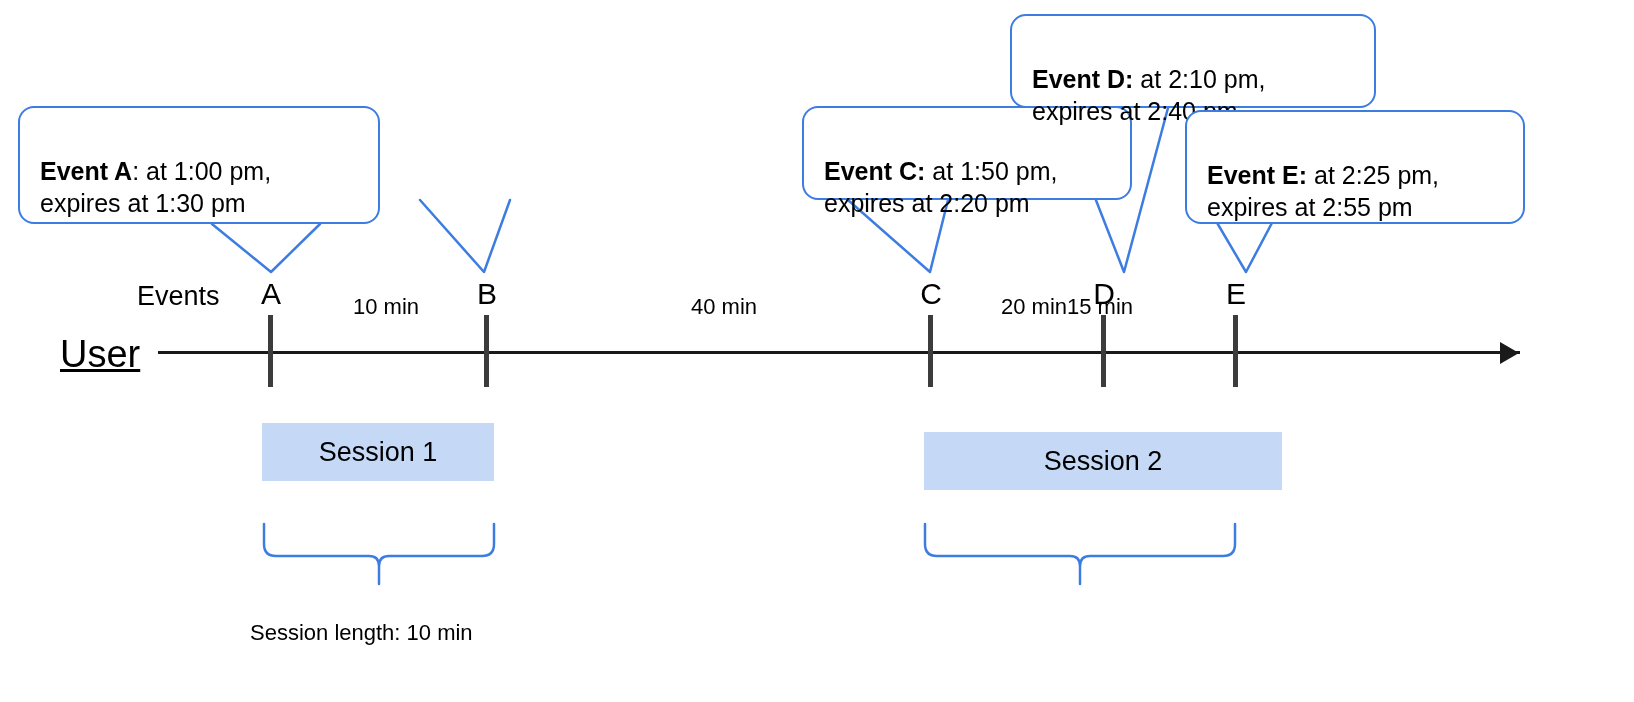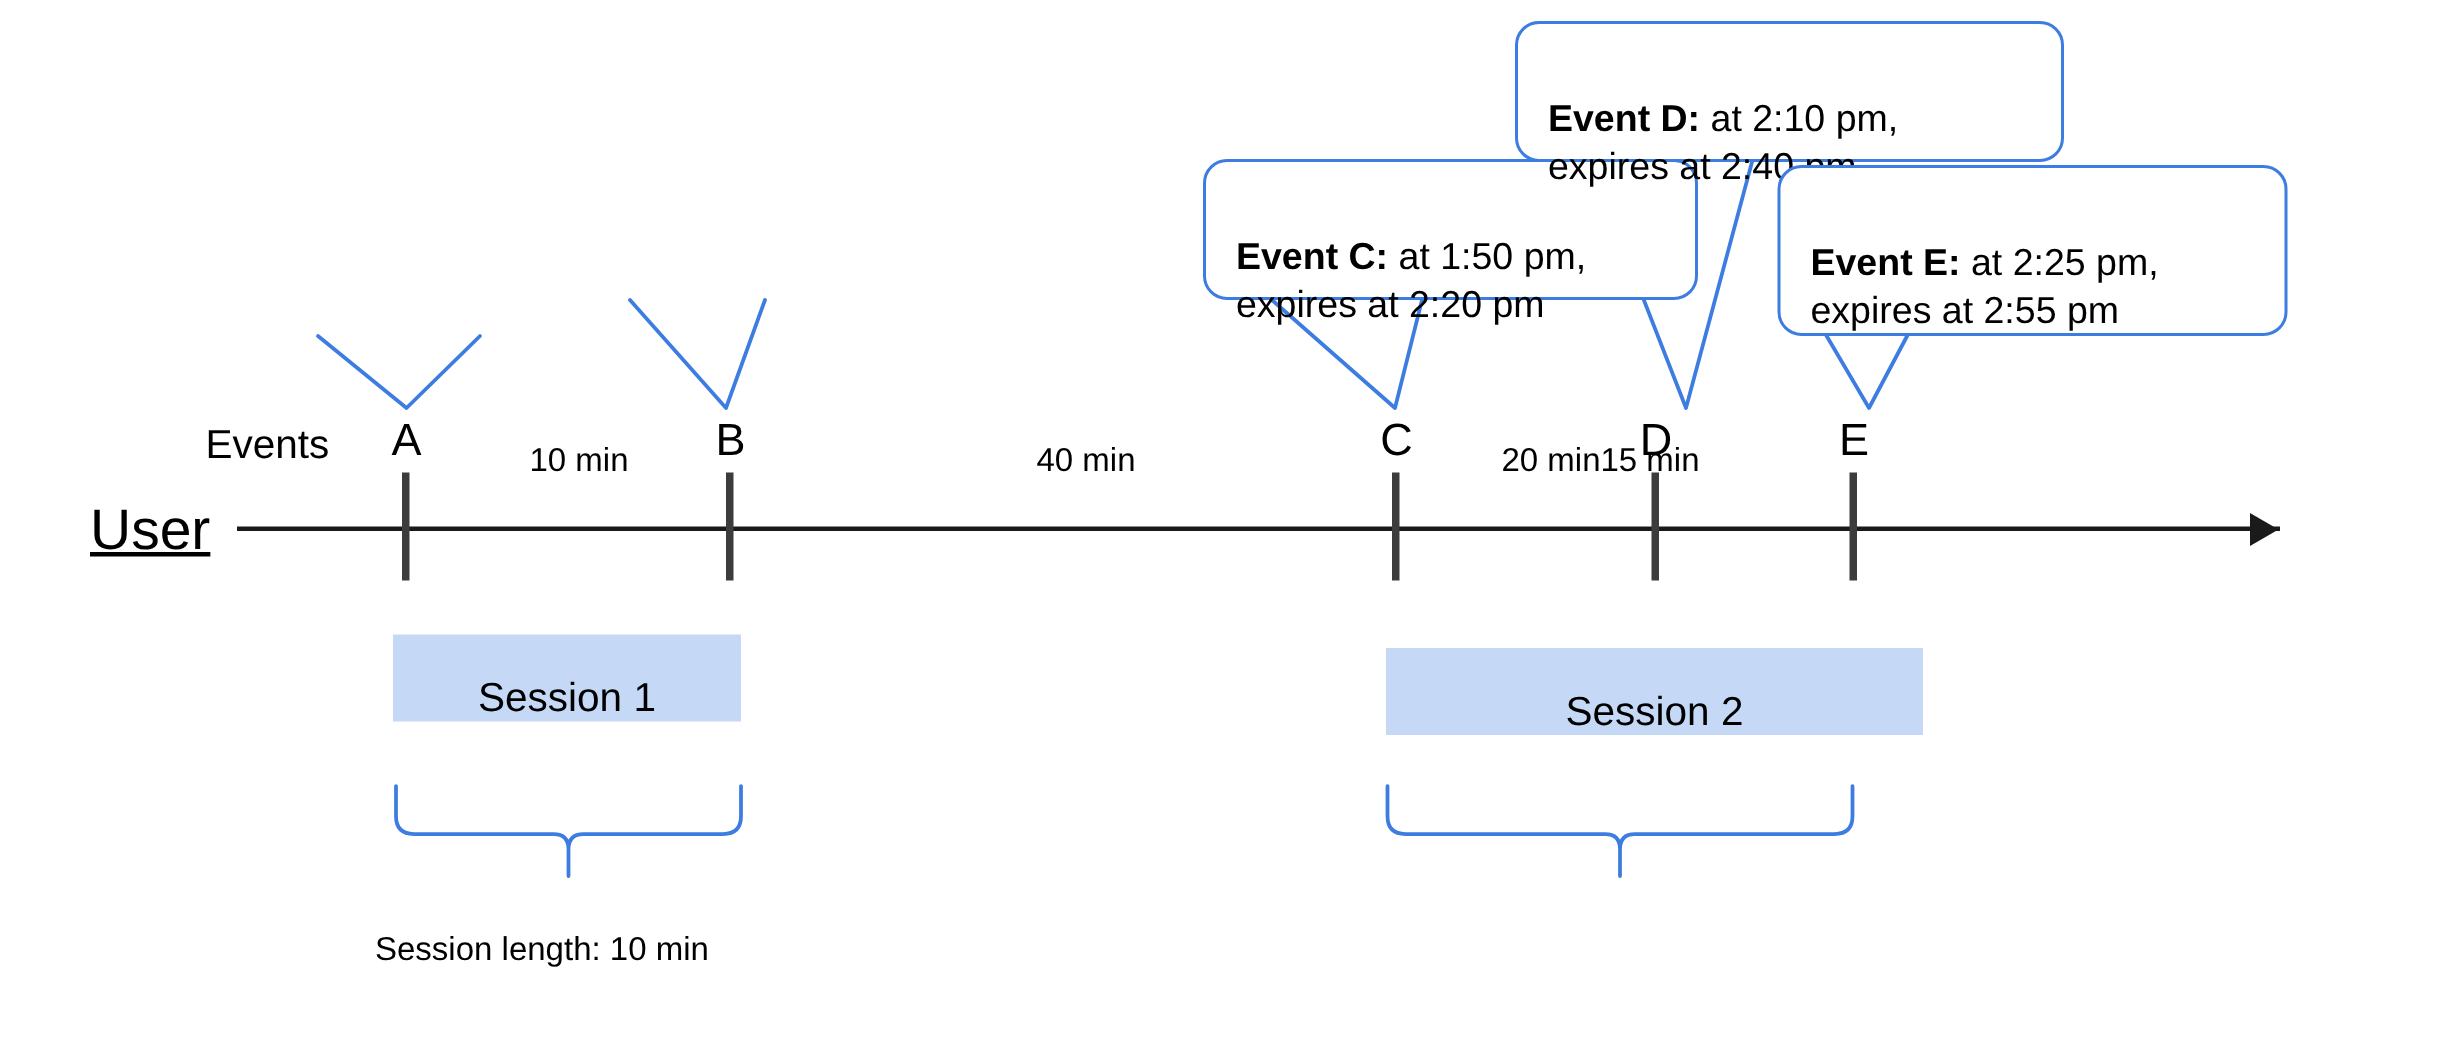--- a/index.html
+++ b/index.html
@@ -82,21 +82,21 @@
     white-space: nowrap;
     z-index: 3;
   }
   #events-row-label { font-size: 27px; }
   #user-row-label   { font-size: 38px; text-decoration: underline; }
   
   .session-box {
     position: absolute;
     background: #c5d9f7;
     display: flex;
-    align-items: flex-end;
+    align-items: center;
     justify-content: center;
     font-size: 27px;
     color: #000000;
     z-index: 3;
   }
   
   #vectors {
     position: absolute;
     left: 0; top: 0;
     width: 1634px;
@@ -112,20 +112,24 @@
     color: #000000;
     white-space: nowrap;
     z-index: 3;
   }
 </style>
 </head>
 <body>
 
 <div id="stage">
 
+  <div class="callout" id="callout-a" style="left:18px; top:106px; width:362px; height:118px;">
+    <span class="lead">Event A</span><span>: </span><span>at 1:00 pm,
+expires at 1:30 pm</span>
+  </div>
 
 
   <div class="callout" id="callout-c" style="left:802px; top:106px; width:330px; height:94px;">
     <span class="lead">Event C:</span><span> </span><span>at 1:50 pm,
 expires at 2:20 pm</span>
   </div>
 
   <div class="callout" id="callout-d" style="left:1010px; top:14px; width:366px; height:94px;">
     <span class="lead">Event D:</span><span> </span><span>at 2:10 pm,
 expires at 2:40 pm</span>

